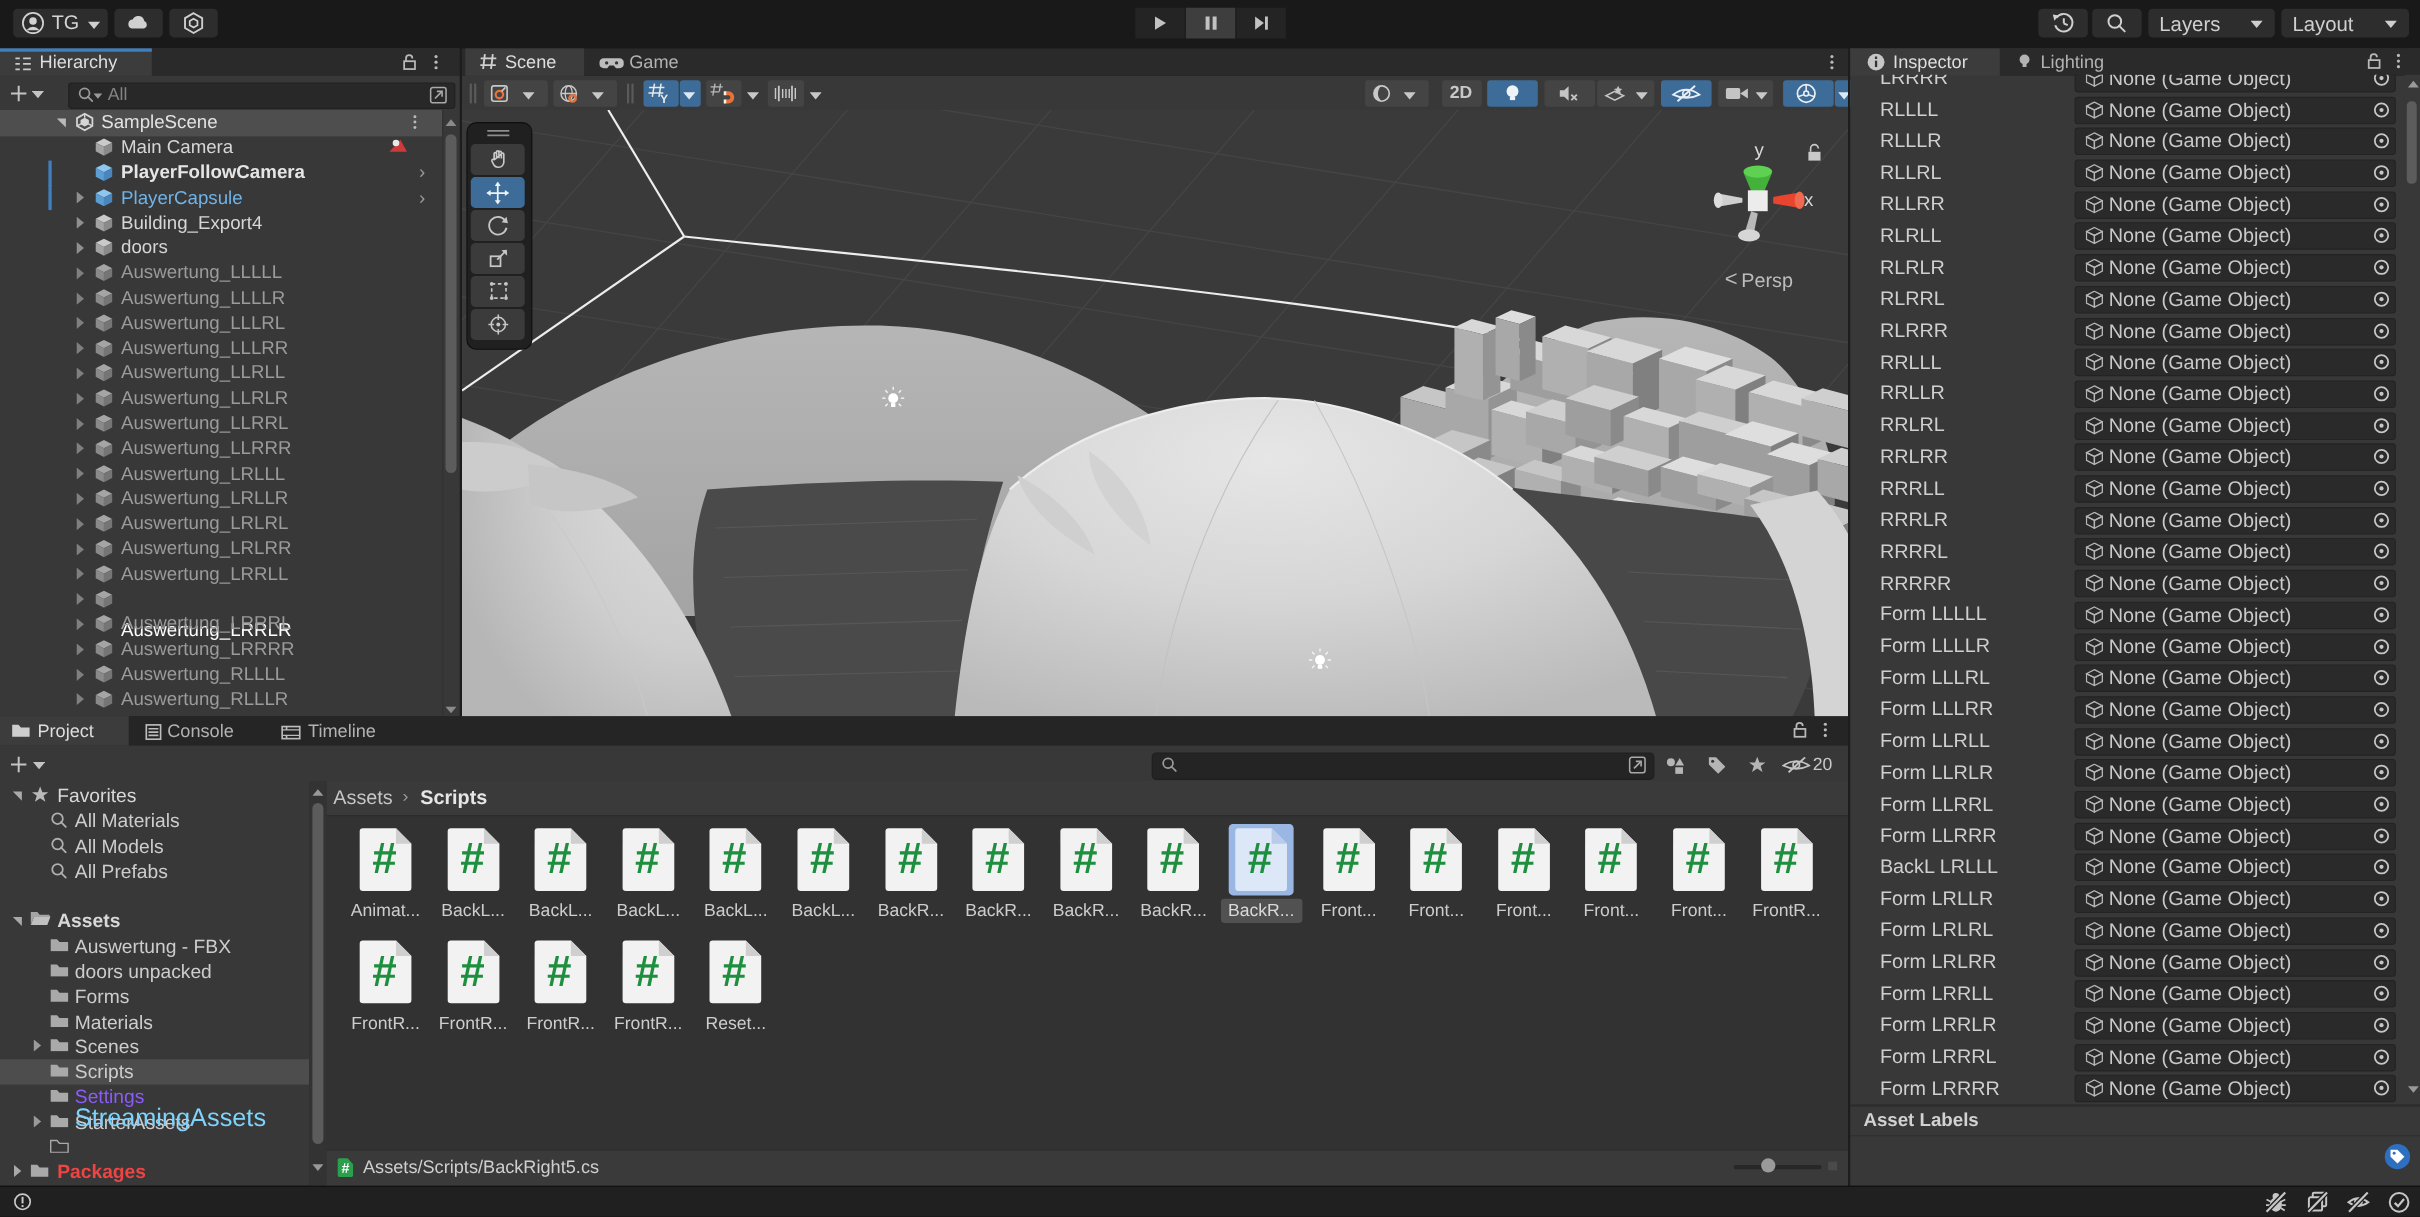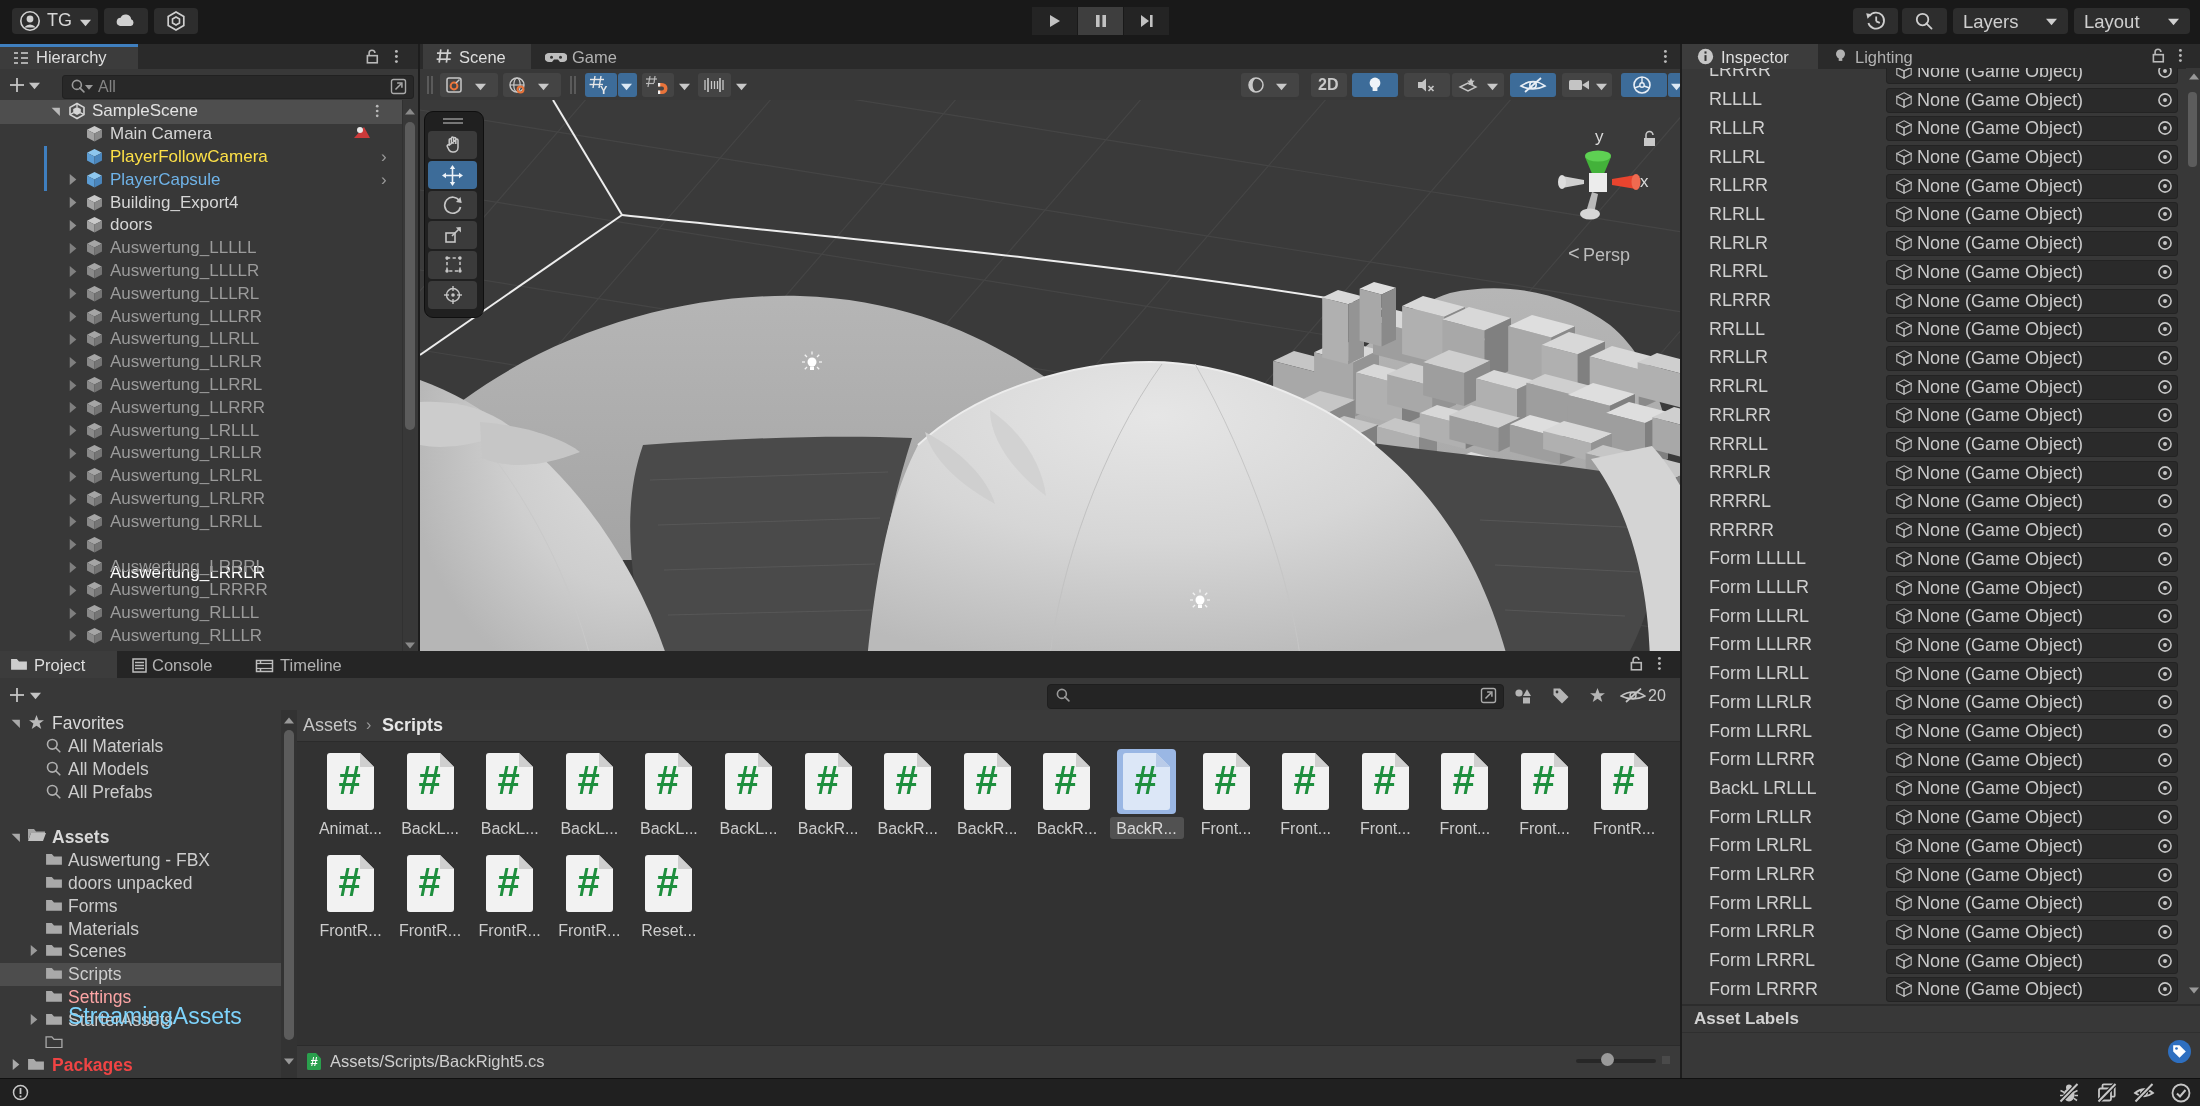--- a/index.html
+++ b/index.html
@@ -183,21 +183,21 @@
       </svg>
     </div>
 <div class="abs" style="left:44px;top:146px;width:3px;height:23px;background:#3f7fbf;"></div>
 <div class="abs" style="left:86px;top:148.0px;">
       <svg width="17" height="17" viewBox="0 0 17 17">
 <polygon points="8.5,1.02 15.979999999999999,4.760000000000001 8.5,8.5 1.02,4.760000000000001" fill="#8ec7ee"></polygon>
 <polygon points="1.02,4.760000000000001 8.5,8.5 8.5,16.49 1.02,12.58" fill="#5c9dd4"></polygon>
 <polygon points="15.979999999999999,4.760000000000001 8.5,8.5 8.5,16.49 15.979999999999999,12.58" fill="#4a86bd"></polygon>
       </svg>
     </div>
-<div class="abs" style="left:110px;top:147.0px;font-size:17px;color:#fde047;font-weight:400;white-space:nowrap;">PlayerFollowCamera</div>
+<div class="abs" style="left:110px;top:147.0px;font-size:17px;color:#e5e5e5;font-weight:700;white-space:nowrap;">PlayerFollowCamera</div>
 <div class="abs" style="left:381px;top:147.0px;font-size:17px;color:#9b9b9b;font-weight:400;white-space:nowrap;">›</div>
 <div class="abs" style="left:67px;top:174.3px;">
       <svg width="11" height="11" viewBox="0 0 11 11">
         <polygon points="2.75,0 9.35,5.5 2.75,11" fill="#8f8f8f"></polygon>
       </svg>
     </div>
 <div class="abs" style="left:44px;top:168px;width:3px;height:23px;background:#3f7fbf;"></div>
 <div class="abs" style="left:86px;top:170.8px;">
       <svg width="17" height="17" viewBox="0 0 17 17">
 <polygon points="8.5,1.02 15.979999999999999,4.760000000000001 8.5,8.5 1.02,4.760000000000001" fill="#8ec7ee"></polygon>
@@ -1741,21 +1741,21 @@
       <svg width="18" height="14" viewBox="0 0 18 14">
         <path d="M 1.08 2.88 L 6.84 2.88 L 9.0 5.3999999999999995 L 16.919999999999998 5.3999999999999995 L 16.919999999999998 13.68 L 1.08 13.68 Z" fill="#a9a9a9"></path>
       </svg>
     </div>
 <div class="abs" style="left:68px;top:964.1999999999999px;font-size:17.5px;color:#cdcdcd;font-weight:400;white-space:nowrap;">Scripts</div>
 <div class="abs" style="left:45px;top:988.0px;">
       <svg width="18" height="14" viewBox="0 0 18 14">
         <path d="M 1.08 2.88 L 6.84 2.88 L 9.0 5.3999999999999995 L 16.919999999999998 5.3999999999999995 L 16.919999999999998 13.68 L 1.08 13.68 Z" fill="#a9a9a9"></path>
       </svg>
     </div>
-<div class="abs" style="left:68px;top:987.0px;font-size:17.5px;color:#fca5a5;font-weight:400;white-space:nowrap;">Settings</div>
+<div class="abs" style="left:68px;top:987.0px;font-size:17.5px;color:#8b5cf6;font-weight:400;white-space:nowrap;">Settings</div>
 <div class="abs" style="left:28px;top:1013.8000000000001px;">
       <svg width="11" height="11" viewBox="0 0 11 11">
         <polygon points="2.75,0 9.35,5.5 2.75,11" fill="#9a9a9a"></polygon>
       </svg>
     </div>
 <div class="abs" style="left:45px;top:1010.8000000000001px;">
       <svg width="18" height="14" viewBox="0 0 18 14">
         <path d="M 1.08 2.88 L 6.84 2.88 L 9.0 5.3999999999999995 L 16.919999999999998 5.3999999999999995 L 16.919999999999998 13.68 L 1.08 13.68 Z" fill="#a9a9a9"></path>
       </svg>
     </div>

